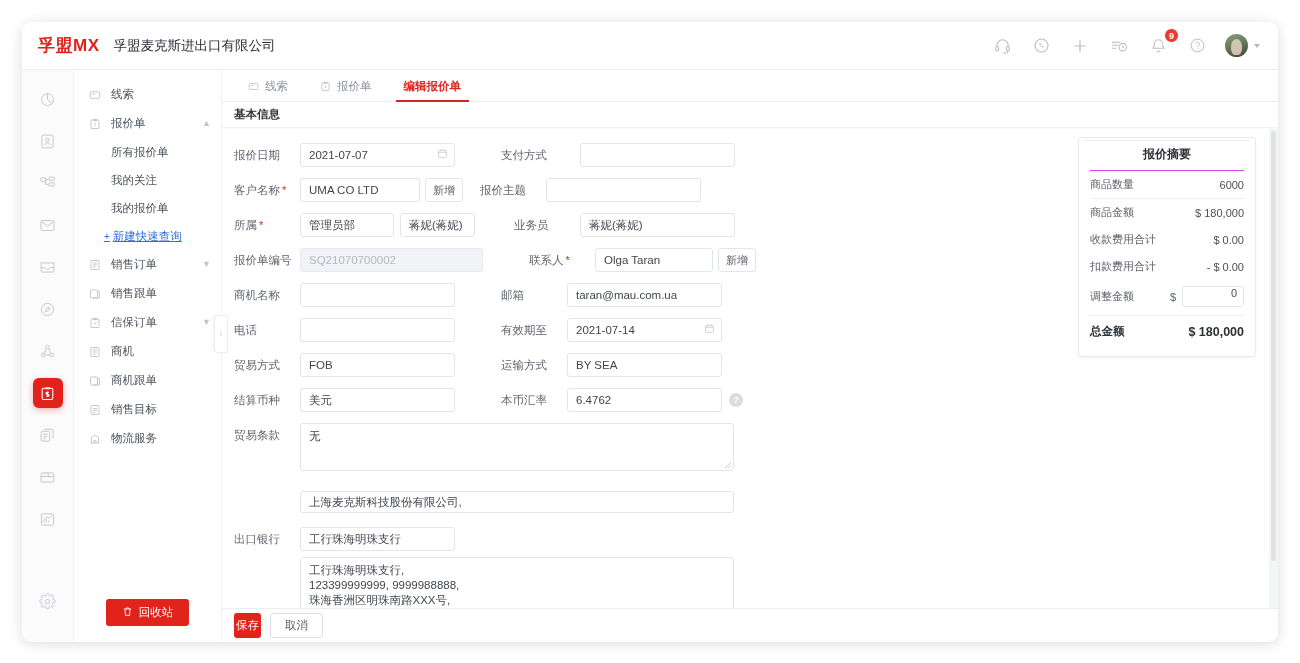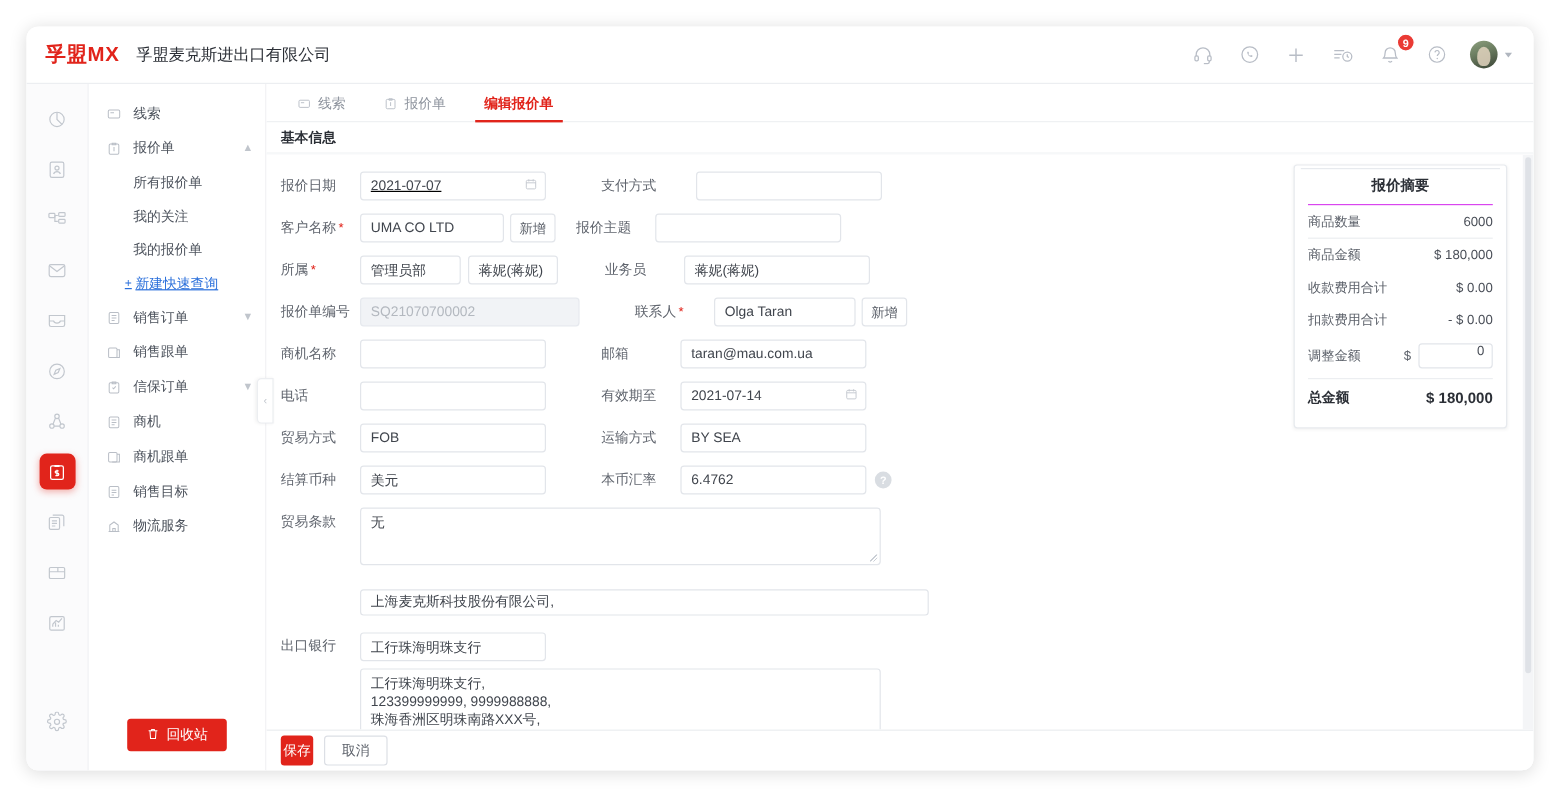--- a/index.html
+++ b/index.html
@@ -751,21 +751,21 @@
       </div>
 
       <div class="section-title">基本信息</div>
 
       <div class="scroll-area">
         <div class="form">
 
           <div class="frow">
             <div class="fcell">
               <div class="flabel">报价日期</div>
-              <div class="fctl" style="width:155px;text-decoration:underline;">
+              <div class="fctl" style="width:155px;">
                 <div class="inp">2021-07-07</div>
                 <span class="cal-ico">
                   <svg width="11" height="11" viewBox="0 0 24 24" fill="none" stroke="currentColor" stroke-width="1.8">
                     <rect x="3.5" y="5" width="17" height="15.5" rx="2"></rect>
                         <path d="M3.5 9.5h17M8 3v4M16 3v4"></path>
                   </svg>
                 </span>
               </div>
             </div>
             <div class="fcell" style="margin-left:34px;gap:13px;">
@@ -792,21 +792,21 @@
                 <div class="inp"></div>
               </div>
             </div>
           </div>
 
           <div class="frow">
             <div class="fcell">
               <div class="flabel">
                 <span>所属</span><span class="req">*</span>
               </div>
-              <div class="fctl" style="width:84px;text-align:right;">
+              <div class="fctl" style="width:94px;text-align:right;">
                 <div class="sel">管理员部</div>
               </div>
               <div class="fctl" style="width:75px; margin-left:6px;">
                 <div class="sel">蒋妮(蒋妮)</div>
               </div>
             </div>
             <div class="fcell" style="margin-left:27px;">
               <div class="flabel">业务员</div>
               <div class="fctl" style="width:155px;">
                 <div class="sel">蒋妮(蒋妮)</div>
@@ -903,21 +903,21 @@
             <div class="fcell">
               <div class="flabel">贸易条款</div>
               <div class="ta resizer" style="width:434px; height:48px;">无</div>
             </div>
           </div>
 
           <div class="frow" style="margin-top:14px;">
             <div class="fcell" style="flex-direction:column;">
               <div style="display:flex;margin-top:6px;">
                 <div style="width:78px;flex:0 0 78px;"></div>
-                <div class="ta" style="width:474px; height:22px; padding-top:3px;">上海麦克斯科技股份有限公司,</div>
+                <div class="ta" style="width:434px; height:22px; padding-top:3px;">上海麦克斯科技股份有限公司,</div>
               </div>
             </div>
           </div>
 
           <div class="frow" style="margin-top:14px;">
             <div class="fcell" style="flex-direction:column;">
               <div style="display:flex;align-items:flex-start;">
                 <div class="flabel">出口银行</div>
                 <div class="fctl" style="width:155px;">
                   <div class="sel">工行珠海明珠支行</div>

